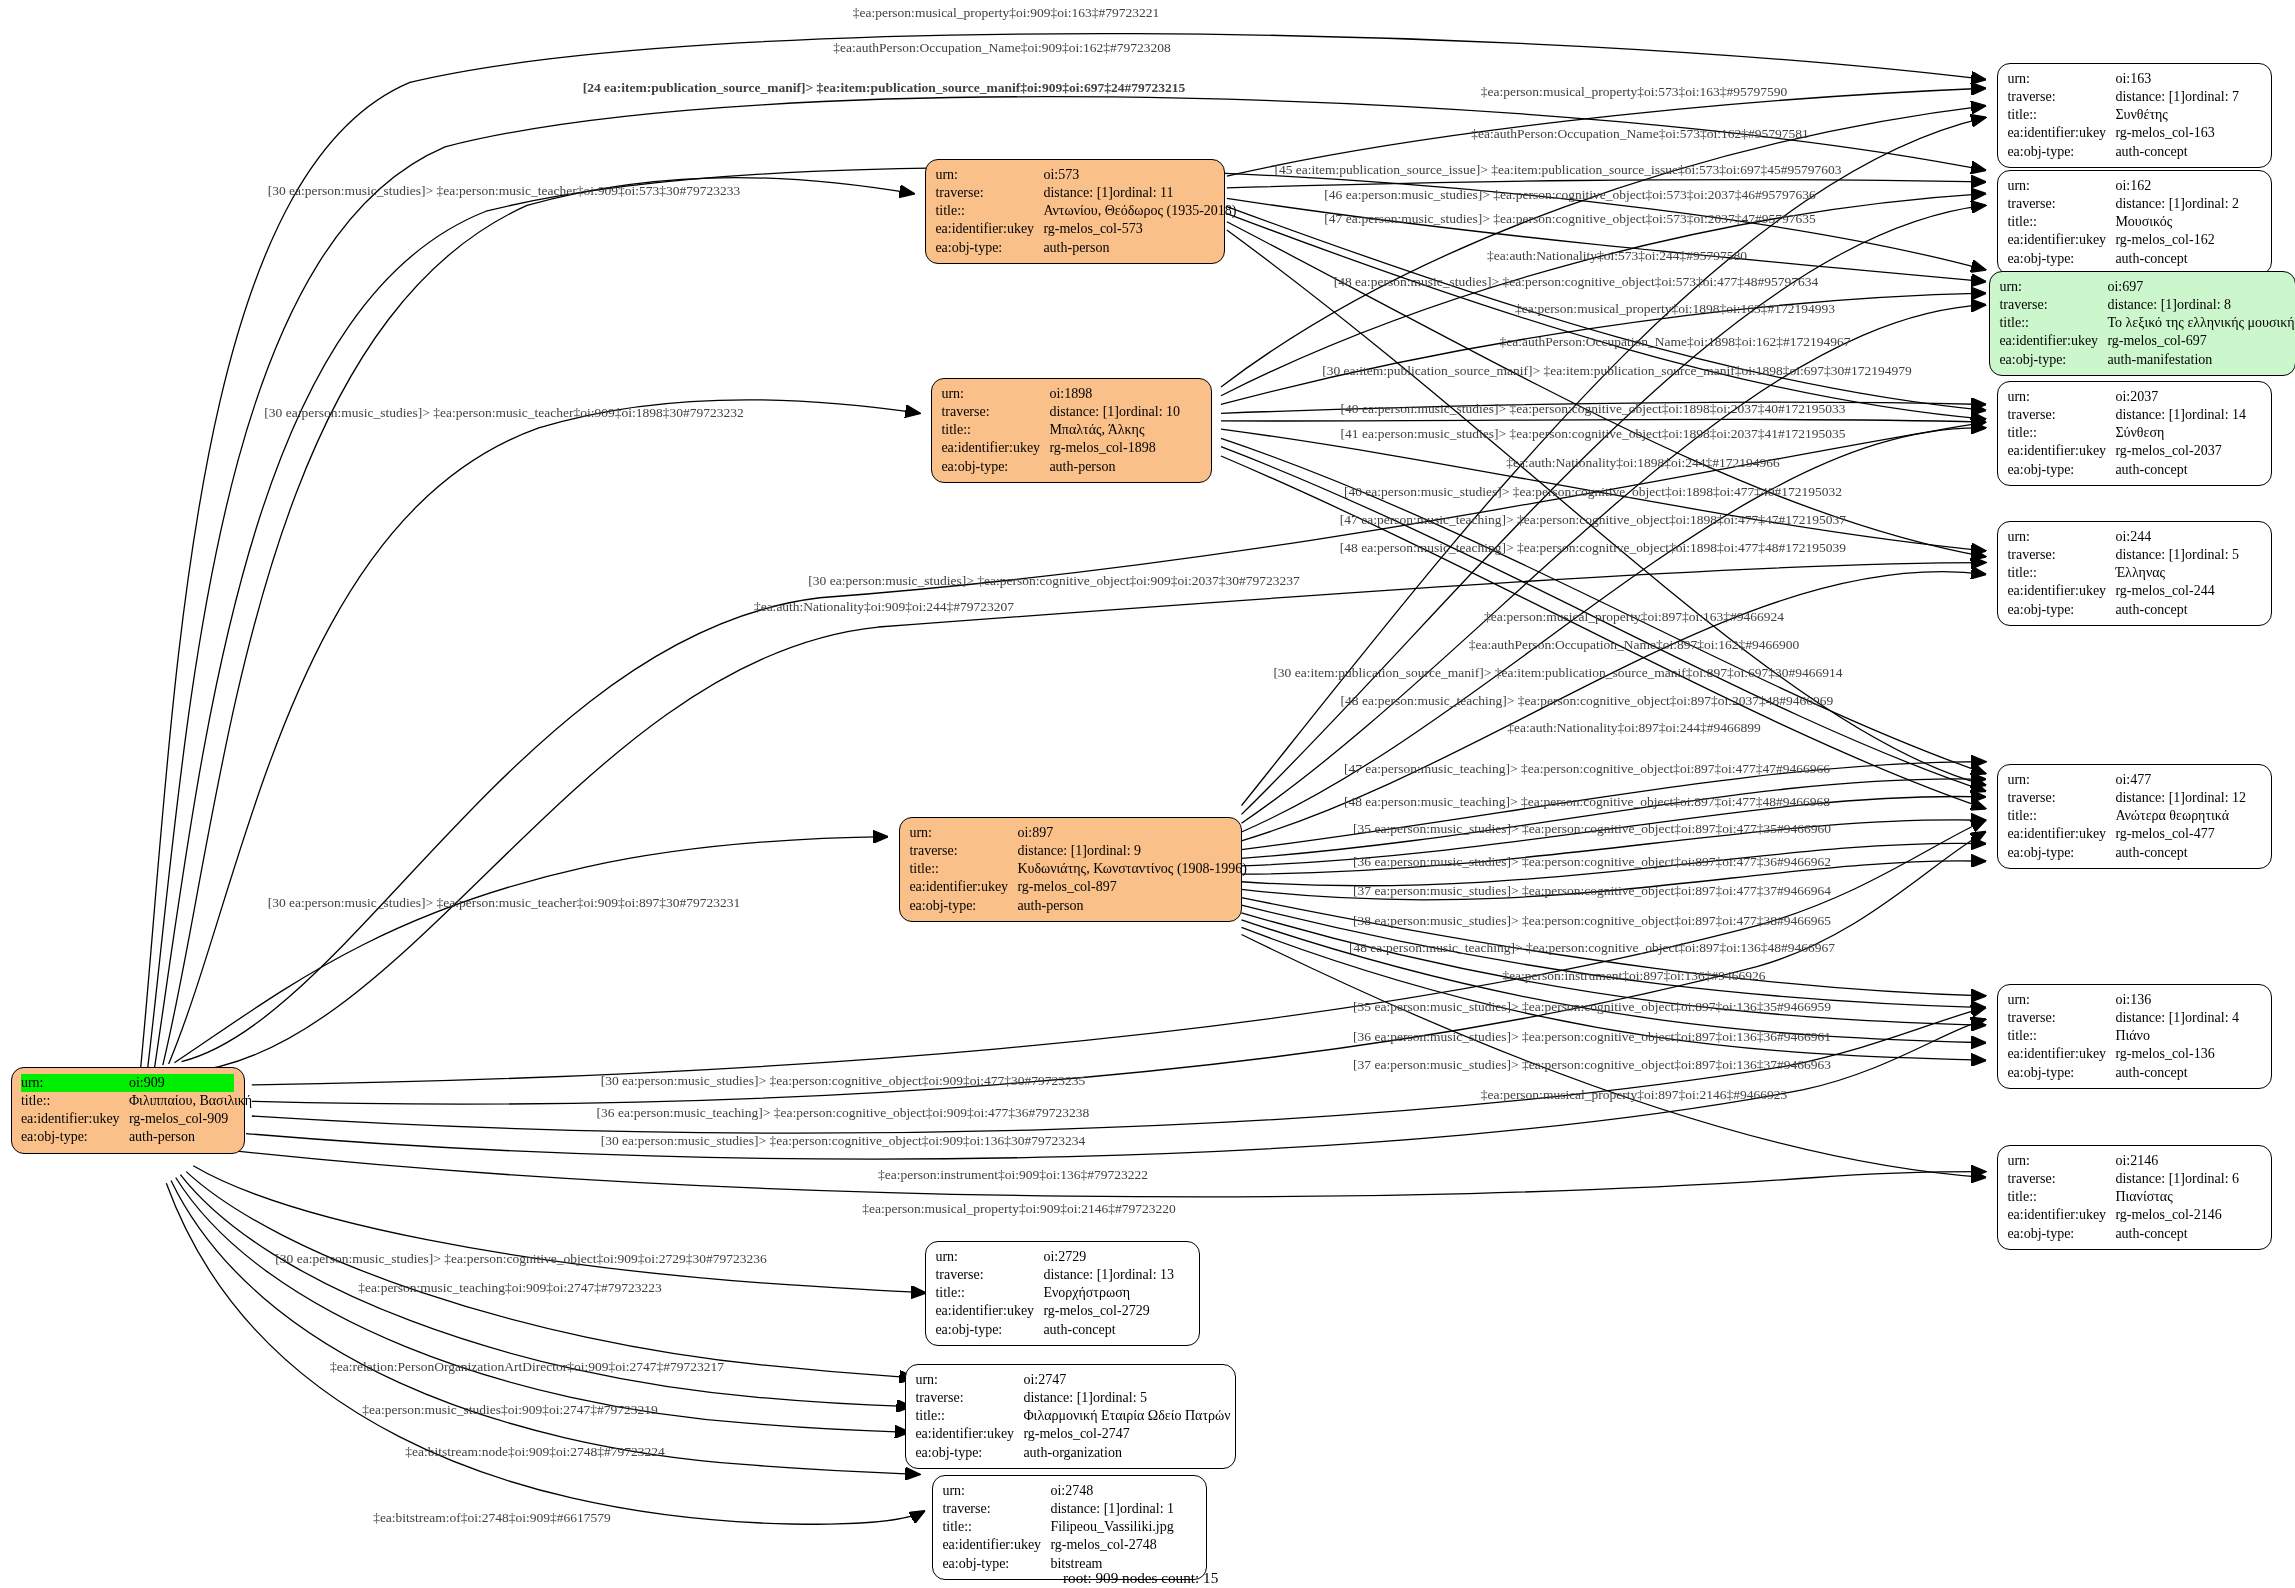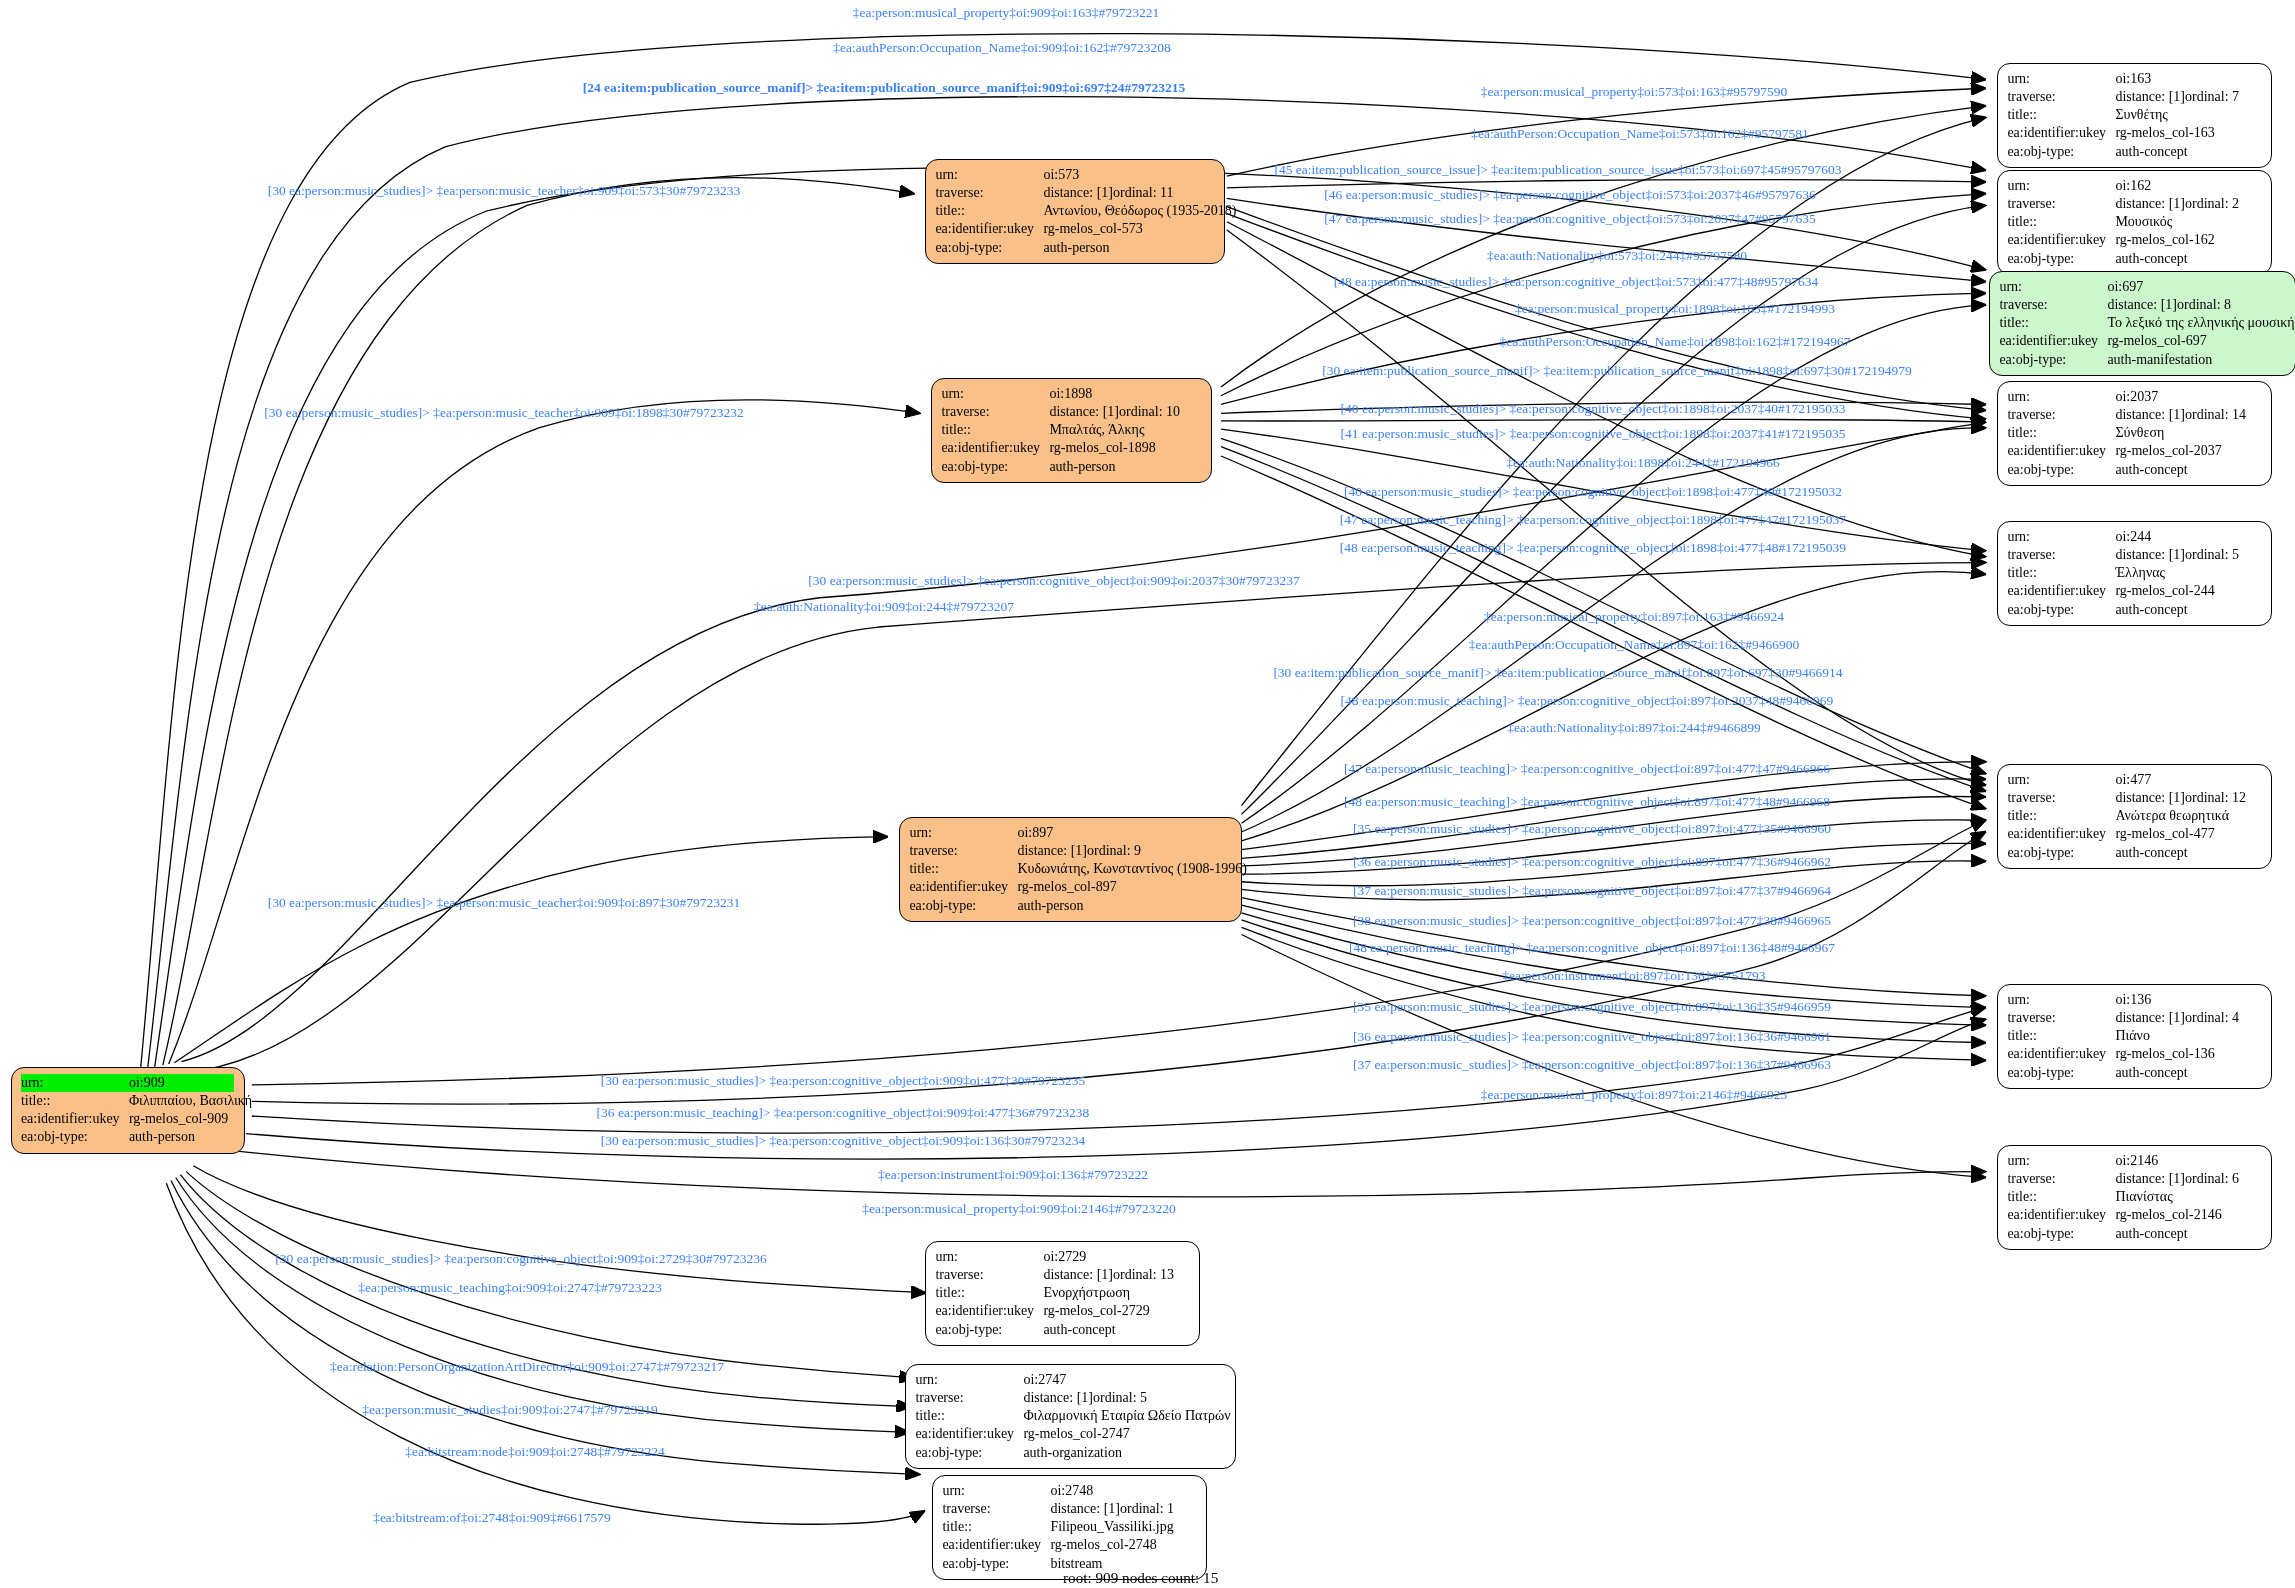--- a/index.html
+++ b/index.html
@@ -33,21 +33,21 @@
   .v{display:inline-block;}
   .hl{background:#00ee00;}
   .row.hl .k,.row.hl .v{background:#00ee00;}
   .row.hl{display:flex;}
   .row.hl .k{min-width:108px;}
 
   
   .elabel{
     position:absolute;
     font-size:13.5px;
-    color:#3b82f6;
+    color:#404040;
     white-space:nowrap;
     transform:translateX(-50%);
     background:transparent;
   }
   #footer{
     position:absolute;
     font-size:15.2px;
     white-space:nowrap;
   }
 </style>
@@ -510,21 +510,21 @@
   <div class="elabel" style="left:1558px;top:665px;">[30 ea:item:publication_source_manif]&gt; ‡ea:item:publication_source_manif‡oi:897‡oi:697‡30#9466914</div>
   <div class="elabel" style="left:1587px;top:693px;">[48 ea:person:music_teaching]&gt; ‡ea:person:cognitive_object‡oi:897‡oi:2037‡48#9466969</div>
   <div class="elabel" style="left:1634px;top:720px;">‡ea:auth:Nationality‡oi:897‡oi:244‡#9466899</div>
   <div class="elabel" style="left:1587px;top:761px;">[47 ea:person:music_teaching]&gt; ‡ea:person:cognitive_object‡oi:897‡oi:477‡47#9466966</div>
   <div class="elabel" style="left:1587px;top:794px;">[48 ea:person:music_teaching]&gt; ‡ea:person:cognitive_object‡oi:897‡oi:477‡48#9466968</div>
   <div class="elabel" style="left:1592px;top:821px;">[35 ea:person:music_studies]&gt; ‡ea:person:cognitive_object‡oi:897‡oi:477‡35#9466960</div>
   <div class="elabel" style="left:1592px;top:854px;">[36 ea:person:music_studies]&gt; ‡ea:person:cognitive_object‡oi:897‡oi:477‡36#9466962</div>
   <div class="elabel" style="left:1592px;top:883px;">[37 ea:person:music_studies]&gt; ‡ea:person:cognitive_object‡oi:897‡oi:477‡37#9466964</div>
   <div class="elabel" style="left:1592px;top:913px;">[38 ea:person:music_studies]&gt; ‡ea:person:cognitive_object‡oi:897‡oi:477‡38#9466965</div>
   <div class="elabel" style="left:1592px;top:940px;">[48 ea:person:music_teaching]&gt; ‡ea:person:cognitive_object‡oi:897‡oi:136‡48#9466967</div>
-  <div class="elabel" style="left:1634px;top:968px;">‡ea:person:instrument‡oi:897‡oi:136‡#5751793</div>
+  <div class="elabel" style="left:1634px;top:968px;">‡ea:person:instrument‡oi:897‡oi:136‡#9466926</div>
   <div class="elabel" style="left:1592px;top:999px;">[35 ea:person:music_studies]&gt; ‡ea:person:cognitive_object‡oi:897‡oi:136‡35#9466959</div>
   <div class="elabel" style="left:1592px;top:1029px;">[36 ea:person:music_studies]&gt; ‡ea:person:cognitive_object‡oi:897‡oi:136‡36#9466961</div>
   <div class="elabel" style="left:1592px;top:1057px;">[37 ea:person:music_studies]&gt; ‡ea:person:cognitive_object‡oi:897‡oi:136‡37#9466963</div>
   <div class="elabel" style="left:1634px;top:1087px;">‡ea:person:musical_property‡oi:897‡oi:2146‡#9466923</div>
 
   <div class="elabel" style="left:843px;top:1073px;">[30 ea:person:music_studies]&gt; ‡ea:person:cognitive_object‡oi:909‡oi:477‡30#79723235</div>
   <div class="elabel" style="left:843px;top:1105px;">[36 ea:person:music_teaching]&gt; ‡ea:person:cognitive_object‡oi:909‡oi:477‡36#79723238</div>
   <div class="elabel" style="left:843px;top:1133px;">[30 ea:person:music_studies]&gt; ‡ea:person:cognitive_object‡oi:909‡oi:136‡30#79723234</div>
   <div class="elabel" style="left:1013px;top:1167px;">‡ea:person:instrument‡oi:909‡oi:136‡#79723222</div>
   <div class="elabel" style="left:1019px;top:1201px;">‡ea:person:musical_property‡oi:909‡oi:2146‡#79723220</div>

